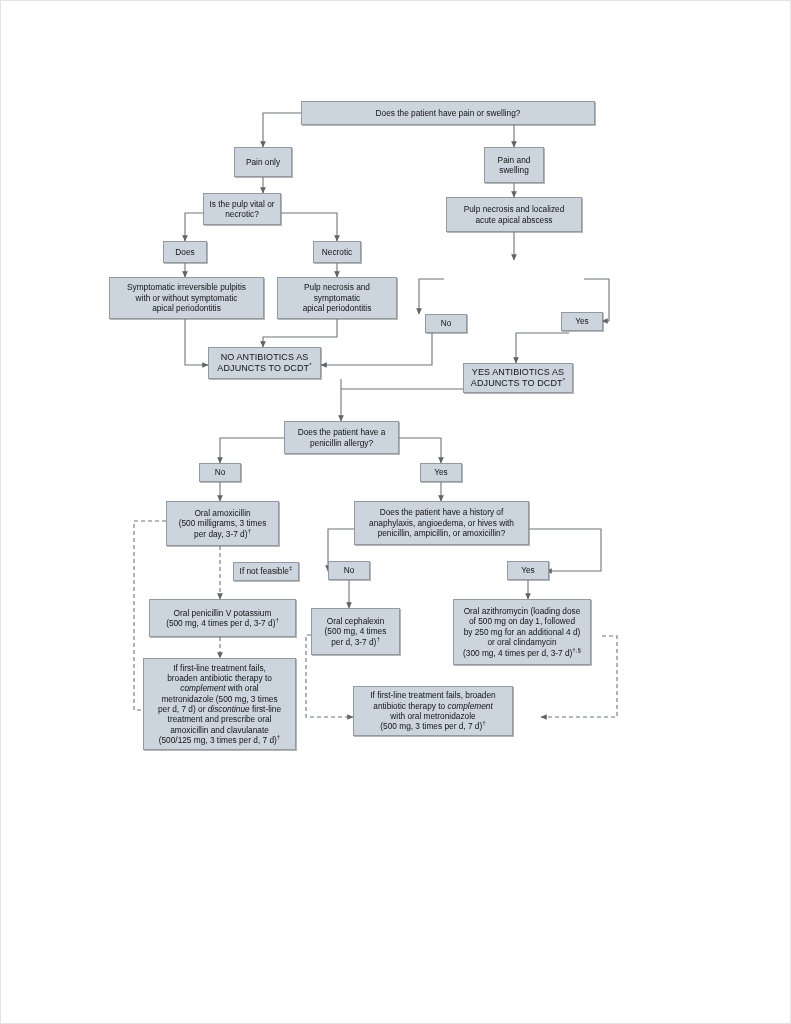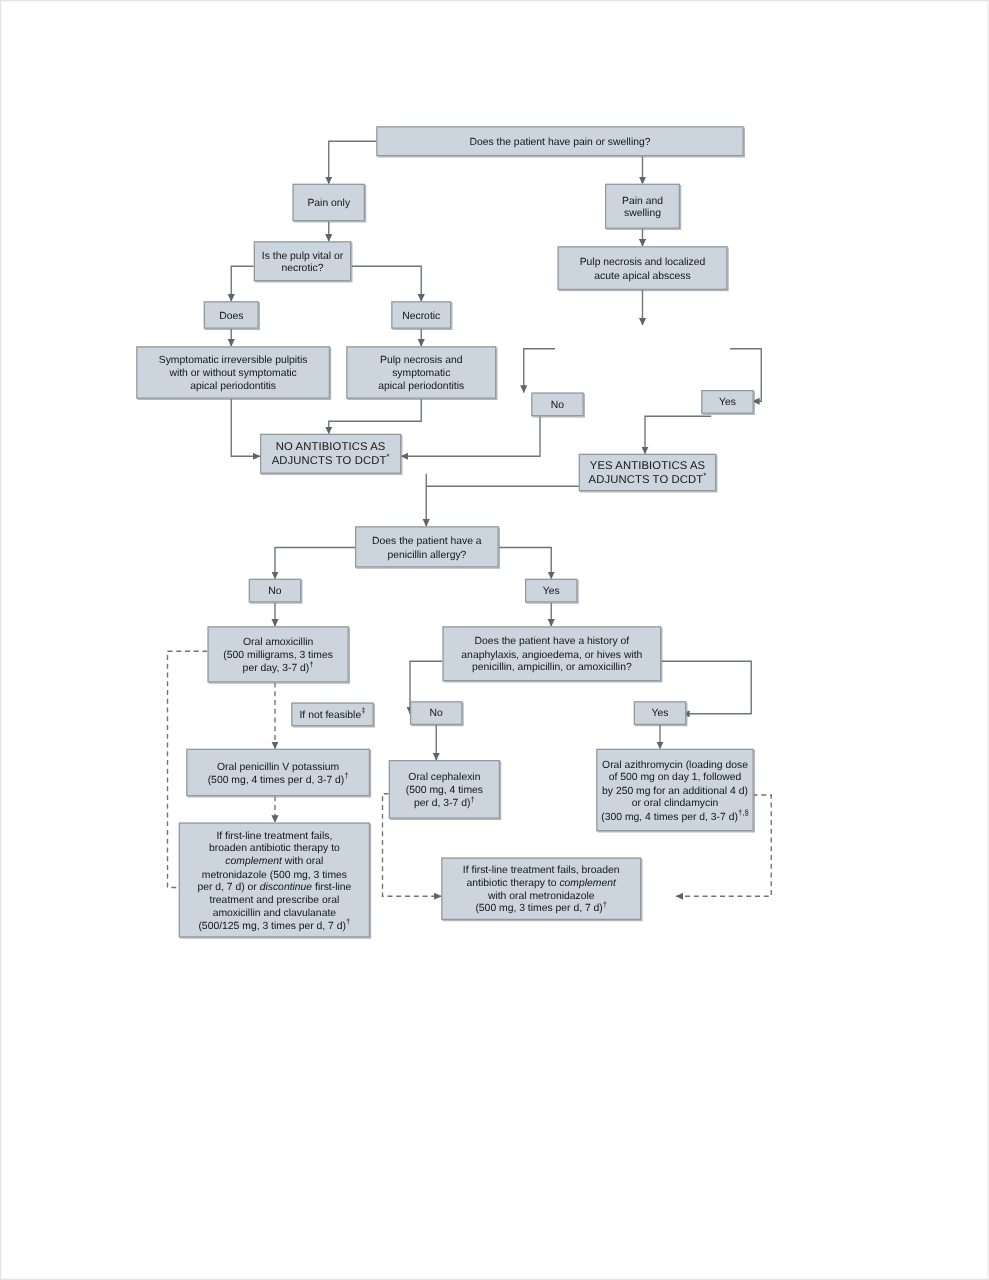--- a/index.html
+++ b/index.html
@@ -195,21 +195,21 @@
     </div>
 
     <div class="node" style="left:148px;top:598px;width:147px;height:38px;white-space:pre-line;">
       <span class="txt">Oral penicillin V potassium<br>(500 mg, 4 times per d, 3-7 d)<sup>†</sup></span>
     </div>
 
     <div class="node" style="left:310px;top:607px;width:89px;height:47px;white-space:pre-line;">
       <span class="txt">Oral cephalexin<br>(500 mg, 4 times<br>per d, 3-7 d)<sup>†</sup></span>
     </div>
 
-    <div class="node" style="left:452px;top:598px;width:126px;height:66px;white-space:pre-line;margin-left:24px;">
+    <div class="node" style="left:452px;top:598px;width:138px;height:66px;white-space:pre-line;">
       <span class="txt">Oral azithromycin (loading dose<br>of 500 mg on day 1, followed<br>by 250 mg for an additional 4 d)<br>or oral clindamycin<br>(300 mg, 4 times per d, 3-7 d)<sup>†,§</sup></span>
     </div>
 
     <div class="node" style="left:142px;top:657px;width:153px;height:92px;white-space:pre-line;">
       <span class="txt">If first-line treatment fails,<br>broaden antibiotic therapy to<br><i>complement</i> with oral<br>metronidazole (500 mg, 3 times<br>per d, 7 d) or <i>discontinue</i> first-line<br>treatment and prescribe oral<br>amoxicillin and clavulanate<br>(500/125 mg, 3 times per d, 7 d)<sup>†</sup></span>
     </div>
 
     <div class="node" style="left:352px;top:685px;width:160px;height:50px;white-space:pre-line;">
       <span class="txt">If first-line treatment fails, broaden<br>antibiotic therapy to <i>complement</i><br>with oral metronidazole<br>(500 mg, 3 times per d, 7 d)<sup>†</sup></span>
     </div>

